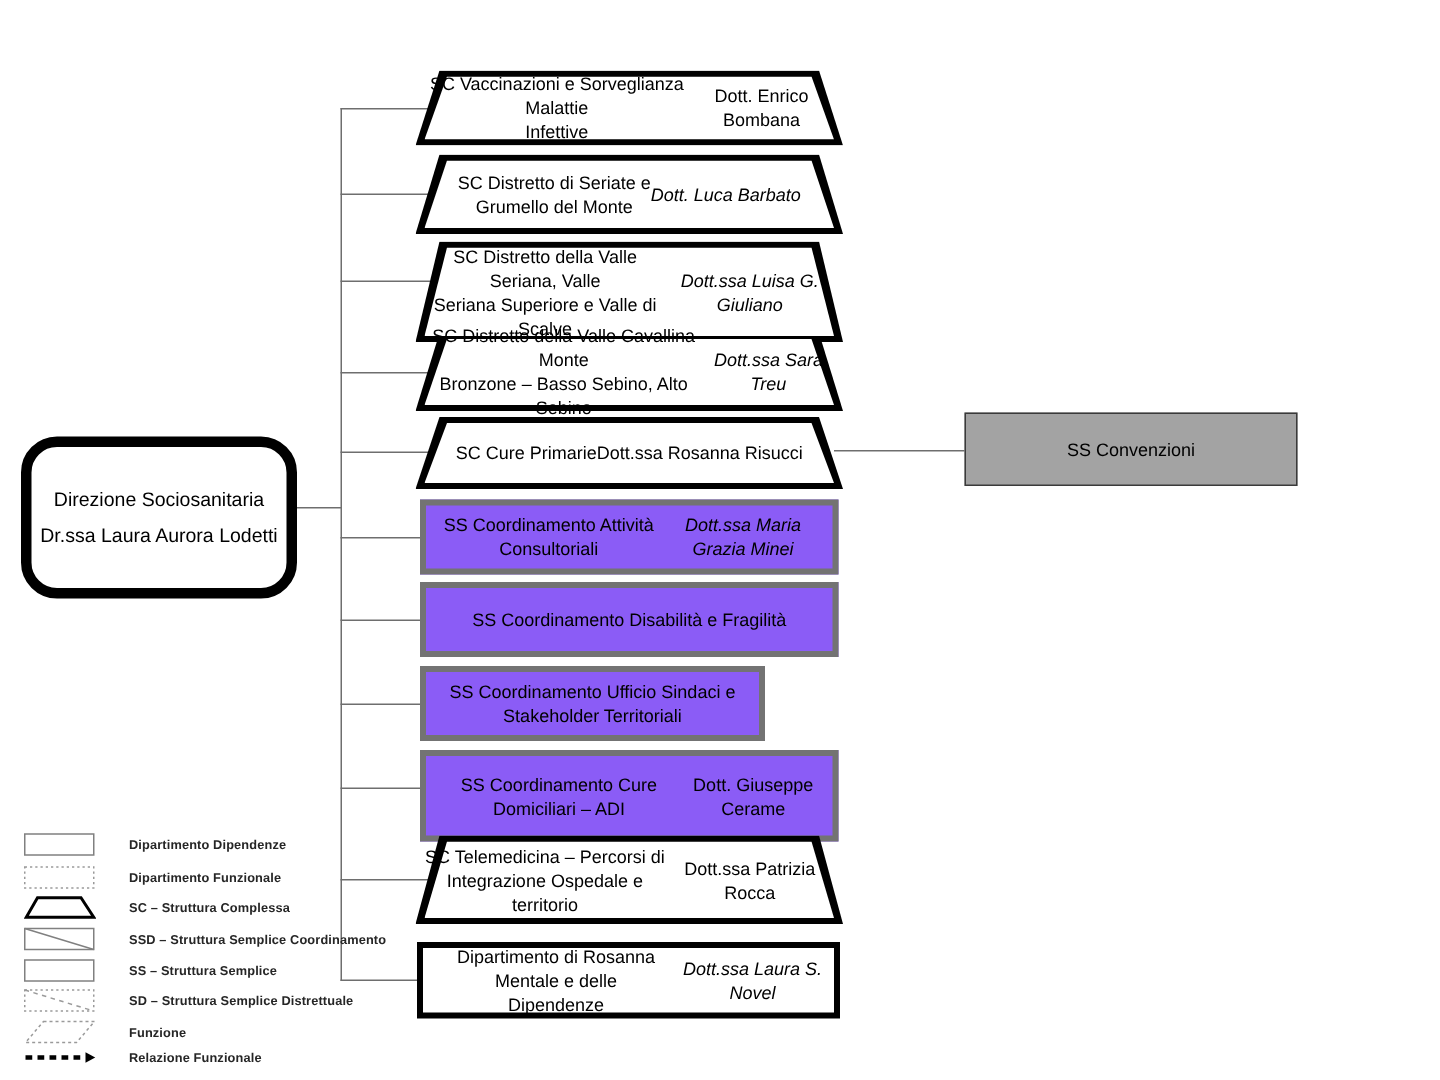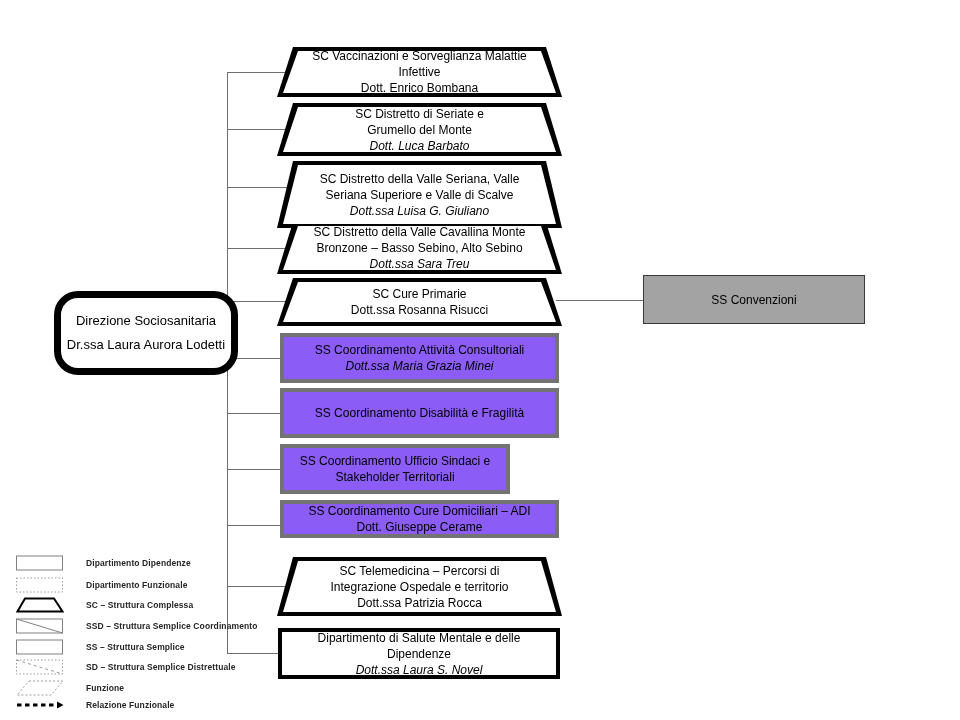--- a/index.html
+++ b/index.html
@@ -7,33 +7,32 @@
     position:relative;width:960px;height:720px;background:#ffffff;overflow:hidden;
     font-family:"Liberation Sans", sans-serif;color:#000;
   }
   
   .line{position:absolute;background:#6e6e6e;}
   .line.h{height:1px;}
   .line.v{width:1px;}
 
   
   .root-box{
-    position:absolute;left:14px;top:291px;width:184px;height:84px;
+    position:absolute;left:14px;top:291px;width:184px;height:108px;
     box-sizing:border-box;border:7px solid #000;border-radius:24px;background:#fff;
     display:flex;flex-direction:column;justify-content:center;align-items:center;
     text-align:center;
-    margin-left:40px;
   }
   .root-box .r1{font-size:13px;line-height:16px;margin-bottom:8px;}
   .root-box .r2{font-size:13px;line-height:16px;}
 
   
   .unit{position:absolute;box-sizing:border-box;}
   .unit-text{
-    position:absolute;inset:0;display:flex;flex-direction:column;justify-content:center;
+    position:absolute;inset:0;display:flex;flex-direction:row;justify-content:center;
     align-items:center;text-align:center;font-size:12px;line-height:16px;z-index:3;
     padding:0 6px;
   }
   .unit-text .t{white-space:pre-line;}
   .leader{display:block;}
   .leader.i{font-style:italic;}
   .leader.u{}
   .rect{background:#8b5cf6;border:4px solid #737373;}
   .rect-thick{background:#fff;border:4px solid #000;}
 
@@ -151,40 +150,40 @@
     </div>
   </div>
 
   <div class="unit rect" style="left:280px;top:444px;width:230px;height:50px">
     <div class="unit-text">
       <span class="t">SS Coordinamento Ufficio Sindaci e
 Stakeholder Territoriali</span>
     </div>
   </div>
 
-  <div class="unit rect" style="left:280px;top:500px;width:279px;height:38px">
+  <div class="unit rect" style="left:280px;top:500px;width:279px;height:61px">
     <div class="unit-text">
       <span class="t">SS Coordinamento Cure Domiciliari – ADI</span>
       <span class="leader">Dott. Giuseppe Cerame</span>
     </div>
   </div>
 
   <div class="unit trap" style="left:277px;top:557px;width:285px;height:59px">
     <div class="trap-border"></div>
     <div class="trap-fill"></div>
     <div class="unit-text">
       <span class="t">SC Telemedicina – Percorsi di
 Integrazione Ospedale e territorio</span>
       <span class="leader">Dott.ssa Patrizia Rocca</span>
     </div>
   </div>
 
   <div class="unit rect-thick" style="left:278px;top:628px;width:282px;height:51px">
     <div class="unit-text">
-      <span class="t">Dipartimento di Salute Mentale e delle
+      <span class="t">Dipartimento di Rosanna Mentale e delle
 Dipendenze</span>
       <span class="leader i u">Dott.ssa Laura S. Novel</span>
     </div>
   </div>
 
   <div class="side-box">
     <span>SS Convenzioni</span>
   </div>
 
   <div class="legend-row" style="top:555px">

